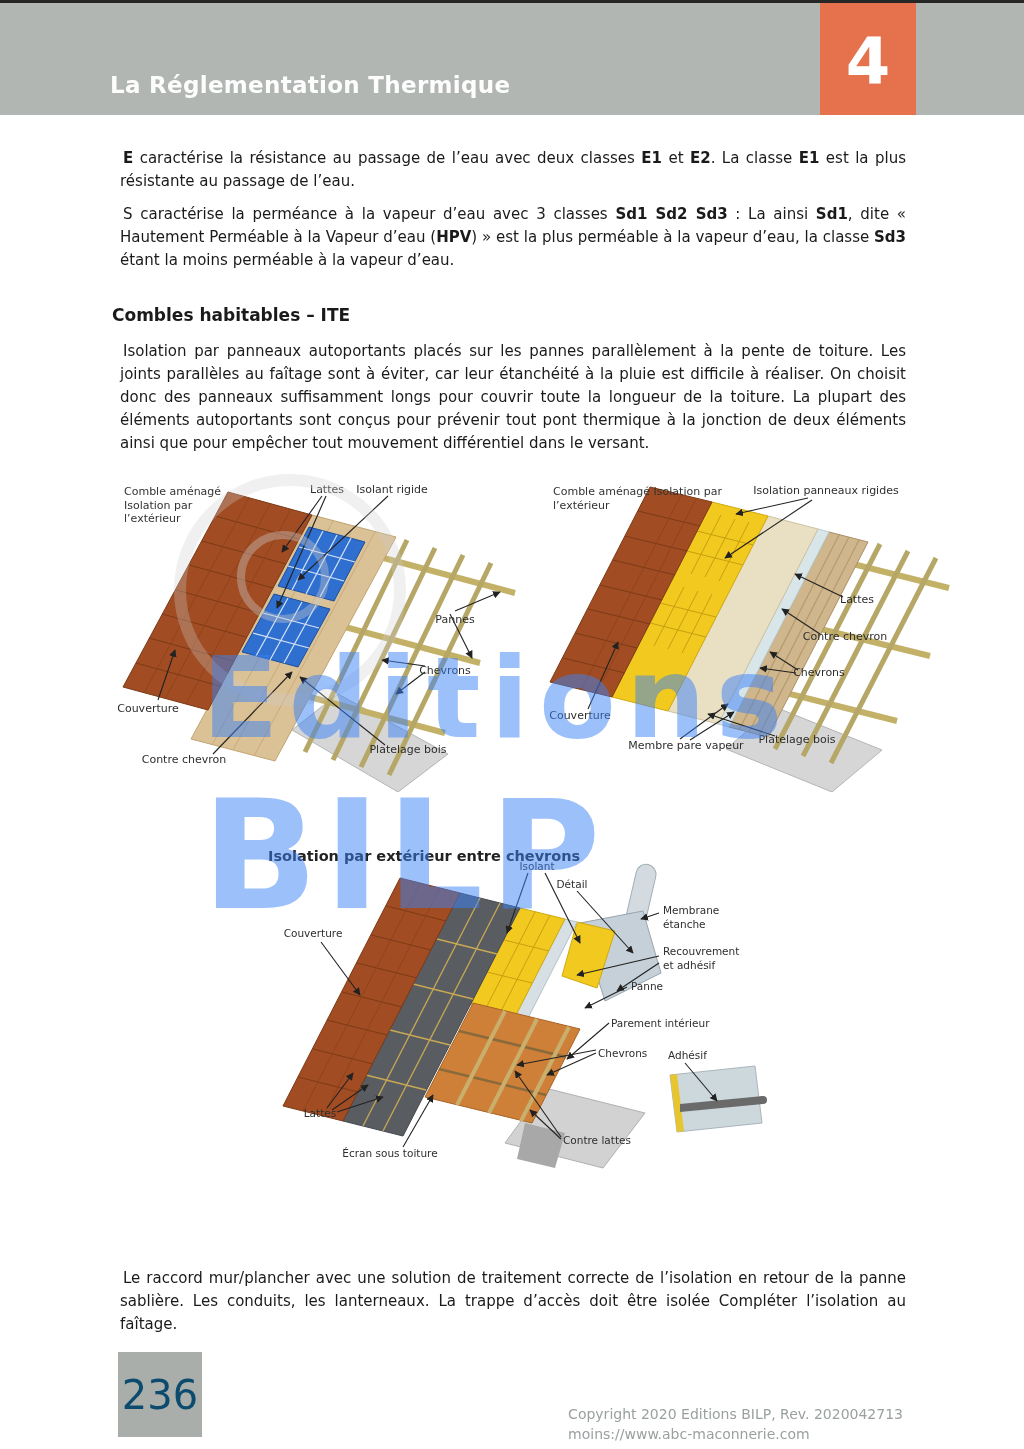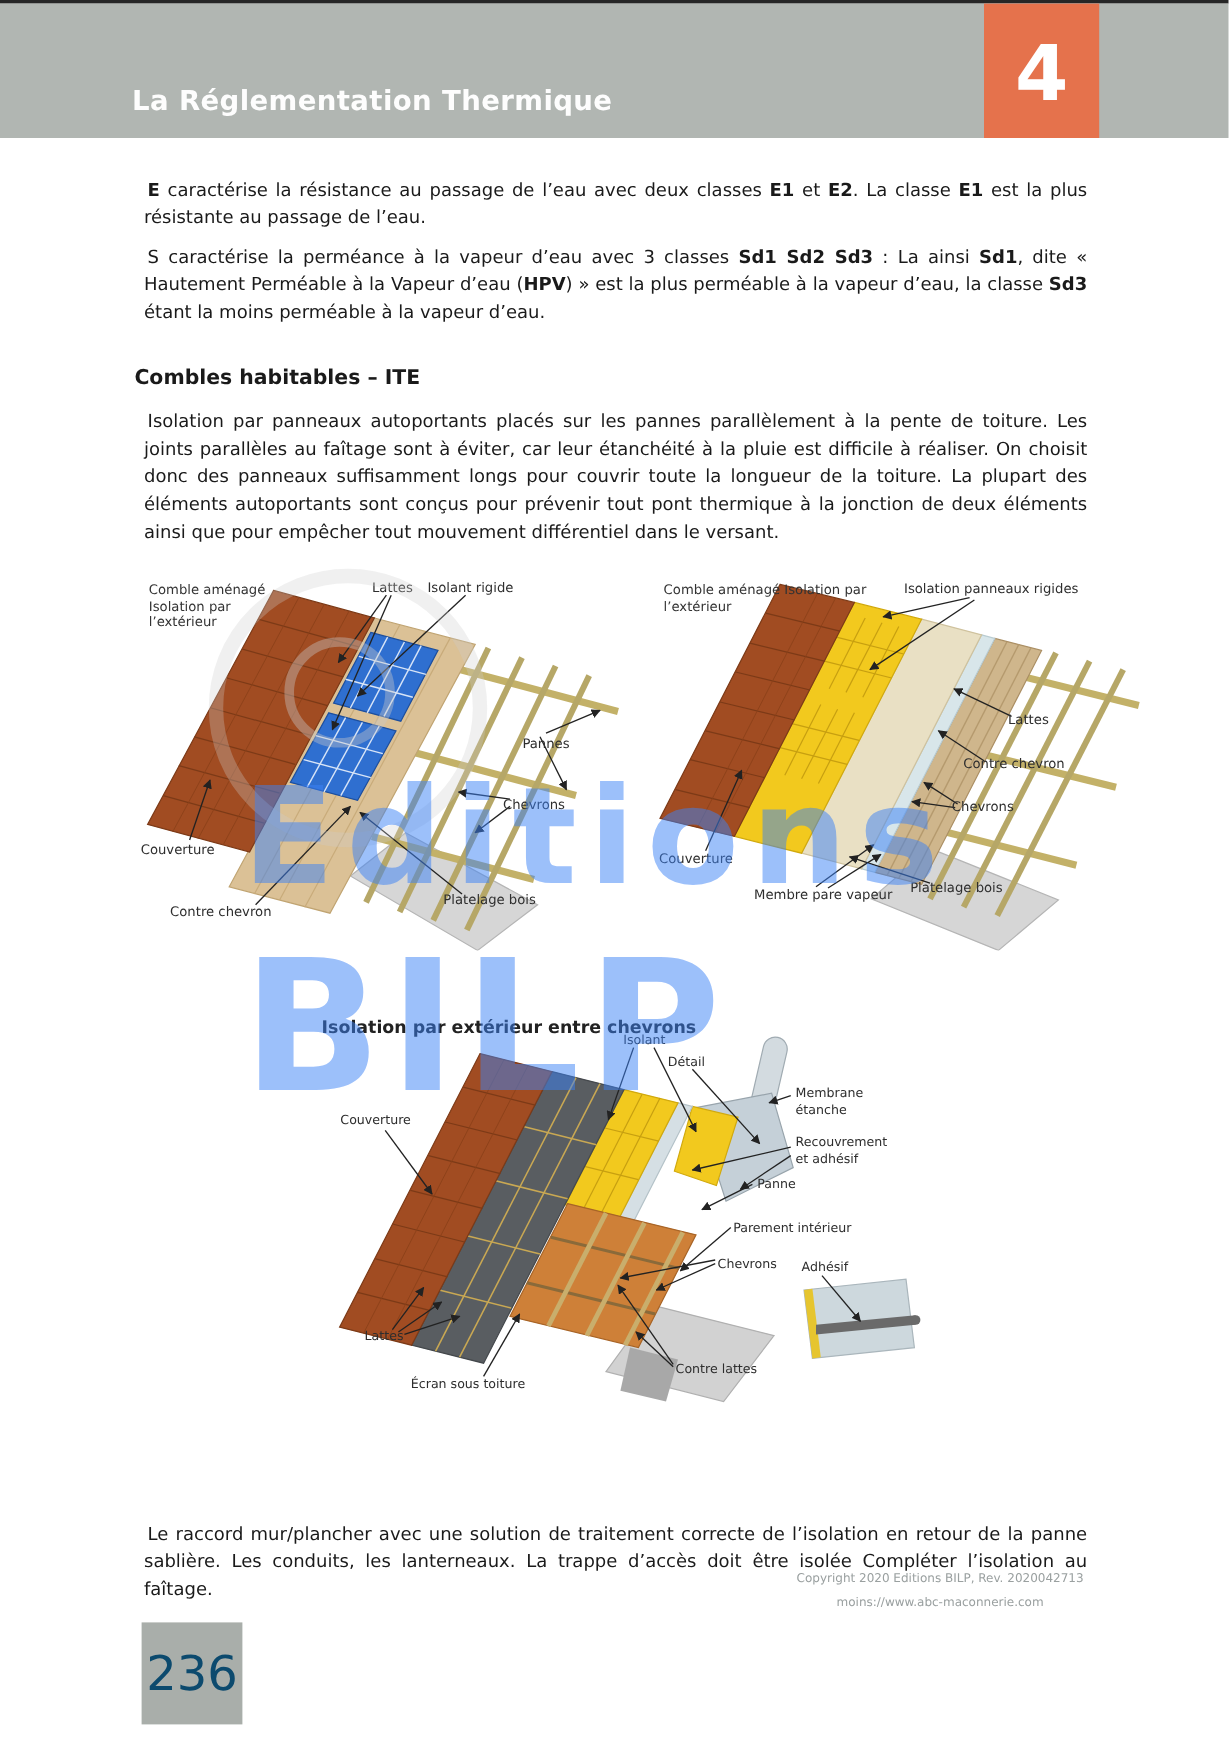--- a/index.html
+++ b/index.html
@@ -25,21 +25,21 @@
   .dtitle{font-size:11px;fill:#333;}
   .d3title{font-size:14.5px;fill:#222;font-weight:600;}
   .leader{stroke:#222;stroke-width:1.1;fill:none;}
   #watermark{position:absolute;left:0;top:0;width:1024px;height:1449px;z-index:2;pointer-events:none;}
   .wm-text{position:absolute;font-weight:700;color:#3b82f6;opacity:.5;line-height:1;letter-spacing:10px;}
   #wm1{left:202px;top:642px;font-size:112px;}
   #wm2{left:202px;top:780px;font-size:152px;letter-spacing:6px;}
   #pagebox{position:absolute;left:118px;top:1352px;width:84px;height:85px;background:#a9aeaa;
            display:flex;align-items:center;justify-content:center;}
   #pagebox .pnum{color:#0c4a6e;font-size:40px;line-height:1;}
-  #copyright{position:absolute;right:121px;top:1306px;text-align:center;font-size:10px;line-height:20px;color:#9aa0a0;}
+  #copyright{position:absolute;right:121px;top:1404px;text-align:left;font-size:14px;line-height:20px;color:#9aa0a0;}
 </style>
 </head>
 <body>
 
 <div id="page">
 
   <div id="topstrip"></div>
 
   <div id="band"></div>
   <div id="band-title">La Réglementation Thermique</div>

